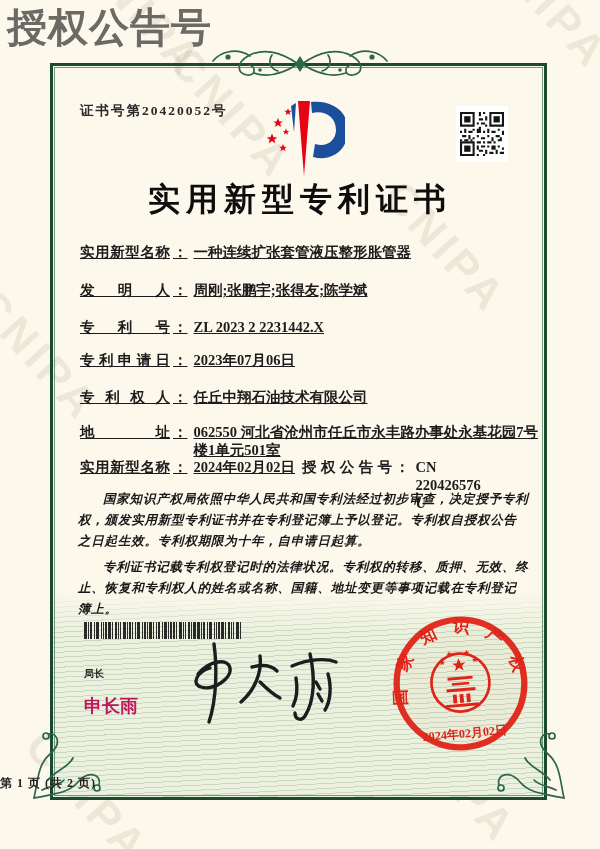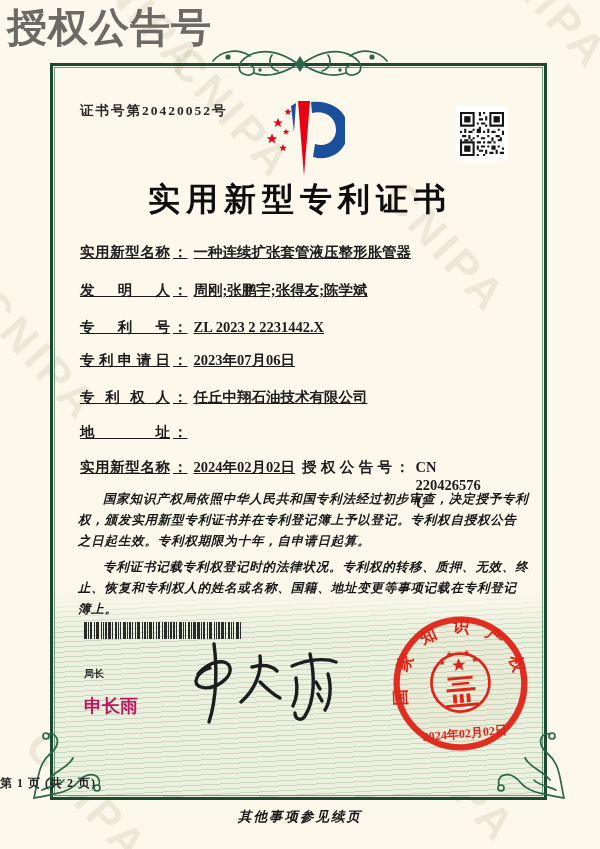--- a/index.html
+++ b/index.html
@@ -187,20 +187,21 @@
       <span class="fvalue">2023年07月06日</span>
     </div>
     <div class="row" style="top:388px">
       <span class="flabel">专利权人</span>
       <span class="fcolon">：</span>
       <span class="fvalue">任丘中翔石油技术有限公司</span>
     </div>
     <div class="row" style="top:423px">
       <span class="flabel">地址</span>
       <span class="fcolon">：</span>
+      <span class="fvalue">062550 河北省沧州市任丘市永丰路办事处永基花园7号楼1单元501室</span>
     </div>
     <div class="row" style="top:458px">
       <span class="flabel">实用新型名称</span>
       <span class="fcolon">：</span>
       <span class="fvalue">2024年02月02日</span>
       <span class="pair2">
         <span class="flabel">授权公告号</span>
         <span class="fcolon">：</span>
         <span class="fvalue">CN 220426576 U</span>
       </span>
@@ -260,16 +261,15 @@
           <rect x="66" y="86" width="4" height="9"></rect>
           <rect x="73" y="86" width="4" height="9"></rect>
           <rect x="80" y="86" width="4" height="9"></rect>
           <rect x="58" y="96" width="34" height="3"></rect>
         </g>
         <text x="75" y="131" text-anchor="middle" font-size="12.5" font-weight="700" fill="#d9251b" font-family="Liberation Serif, serif">2024年02月02日</text>
       </svg>
     </div>
 
     <div class="pageinfo">第 1 页 (共 2 页)</div>
-    <div class="footnote">其他事项参见续页</div>
 
   </div>
 </div>
 
 </body></html>

